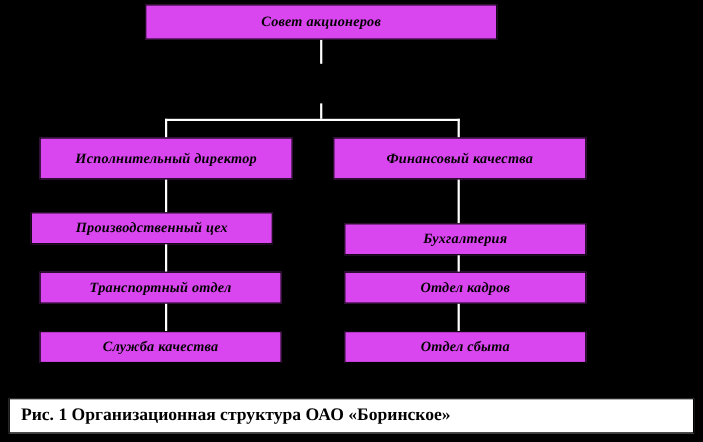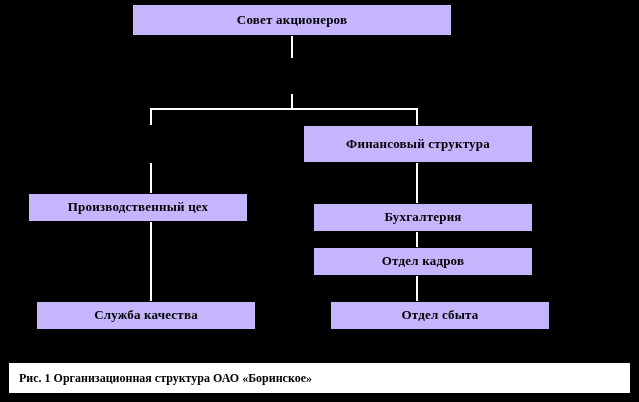--- a/index.html
+++ b/index.html
@@ -17,64 +17,65 @@
   .canvas {
     position: absolute;
     left: 0;
     top: 0;
     width: 639px;
     height: 402px;
     background: #000000;
   }
   .node {
     position: absolute;
-    background: #c4b5fd;
+    background: #d946ef;
     border: 1px solid #000000;
     box-sizing: border-box;
     display: flex;
     align-items: center;
     justify-content: center;
     text-align: right;
     color: #000000;
     font-weight: bold;
     font-size: 13px;
     line-height: 1.1;
     letter-spacing: 0.2px;
     padding: 0 4px;
+    font-style: italic;
   }
   .caption {
     position: absolute;
     background: #ffffff;
     border: 1px solid #000000;
     box-sizing: border-box;
     display: flex;
     align-items: center;
     justify-content: flex-start;
     color: #000000;
     font-weight: bold;
-    font-size: 12px;
+    font-size: 16px;
     padding-left: 10px;
     text-align: right;
   }
   .connector {
     position: absolute;
     background: #ffffff;
   }
 
   
   #n-board        { left: 132px; top: 4px;   width: 320px; height: 32px; }
   #n-gendir       { left: 132px; top: 58px;  width: 320px; height: 36px; }
   #n-execdir      { left: 36px;  top: 125px; width: 230px; height: 38px; }
   #n-findir       { left: 303px; top: 125px; width: 230px; height: 38px; }
   #n-prodshop     { left: 28px;  top: 193px; width: 220px; height: 29px; }
   #n-accounting   { left: 313px; top: 193px; width: 220px; height: 29px; margin-top: 10px; }
   #n-transport    { left: 36px;  top: 247px; width: 220px; height: 29px; }
   #n-hr           { left: 313px; top: 247px; width: 220px; height: 29px; }
   #n-quality      { left: 36px;  top: 301px; width: 220px; height: 29px; }
-  #n-sales        { left: 330px; top: 301px; width: 220px; height: 29px; }
+  #n-sales        { left: 313px; top: 301px; width: 220px; height: 29px; }
   #cap-figure     { left: 8px;   top: 362px; width: 623px; height: 32px; }
 </style>
 </head>
 <body>
 
 <div class="canvas">
 
   <div class="connector" style="left:291px; top:36px; width:2px; height:22px;"></div>
 
   <div class="connector" style="left:291px; top:94px; width:2px; height:14px;"></div>
@@ -83,27 +84,29 @@
   <div class="connector" style="left:416px; top:108px; width:2px; height:17px;"></div>
 
   <div class="connector" style="left:150px; top:163px; width:2px; height:167px;"></div>
   <div class="connector" style="left:150px; top:206px; width:2px; height:2px;"></div>
 
   <div class="connector" style="left:416px; top:163px; width:2px; height:167px;"></div>
 
   <div class="node" id="n-board">Совет акционеров</div>
 
 
+  <div class="node" id="n-execdir">Исполнительный  директор</div>
 
-  <div class="node" id="n-findir">Финансовый структура</div>
+  <div class="node" id="n-findir">Финансовый качества</div>
 
   <div class="node" id="n-prodshop">Производственный цех</div>
 
   <div class="node" id="n-accounting">Бухгалтерия</div>
 
+  <div class="node" id="n-transport">Транспортный отдел</div>
 
   <div class="node" id="n-quality">Служба качества</div>
 
   <div class="node" id="n-hr">Отдел кадров</div>
 
   <div class="node" id="n-sales">Отдел сбыта</div>
 
   <div class="caption" id="cap-figure">Рис. 1 Организационная  структура   ОАО «Боринское»</div>
 
 </div>

